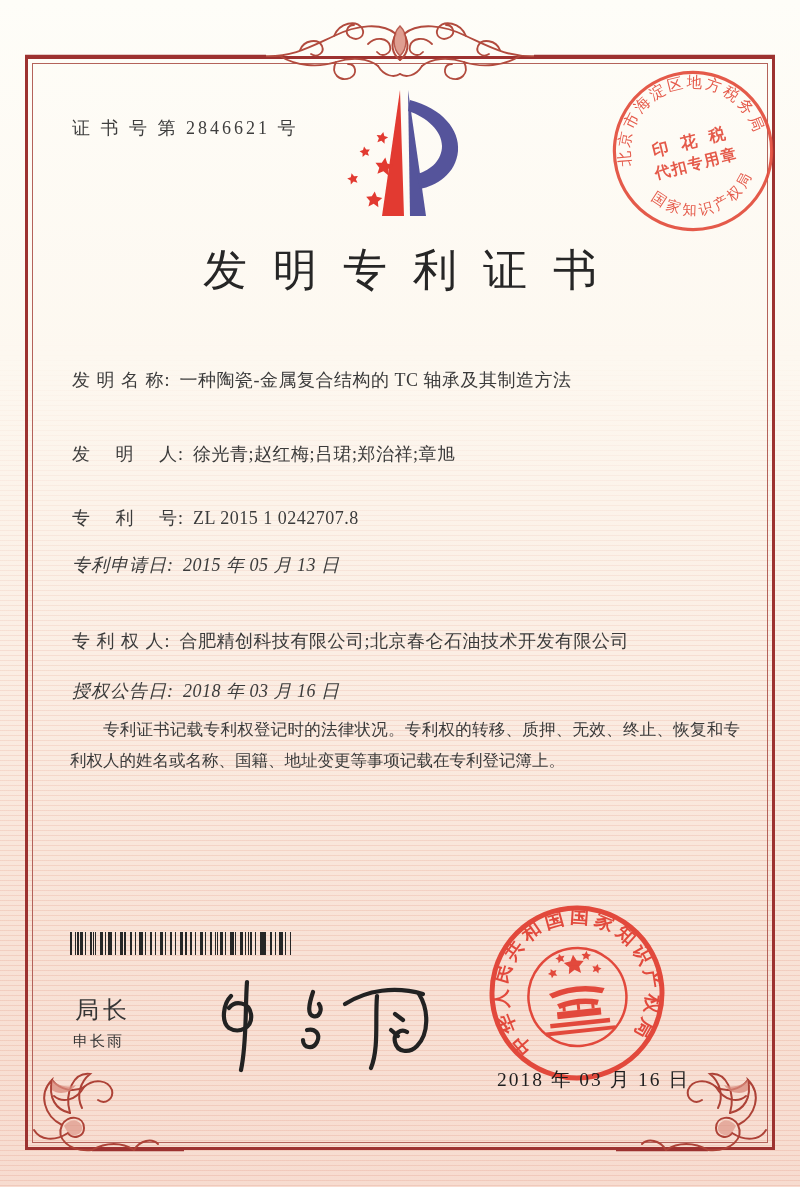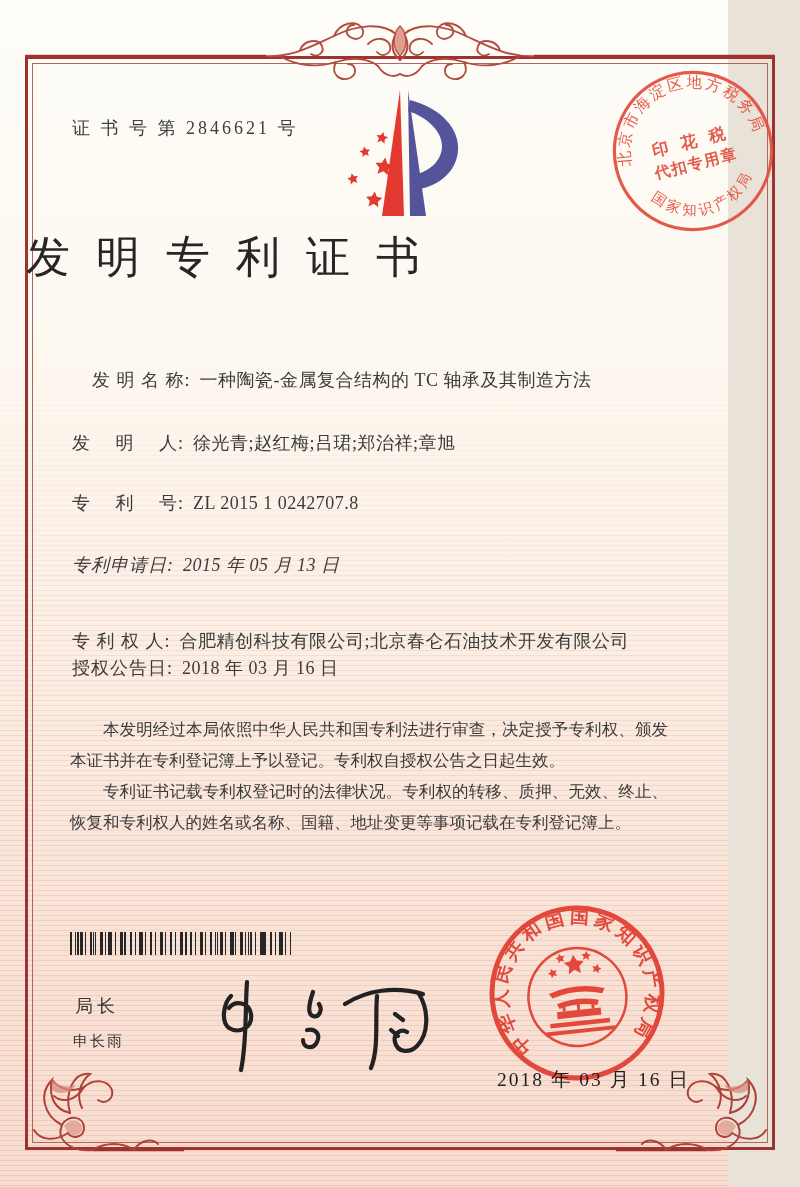--- a/index.html
+++ b/index.html
@@ -1,48 +1,48 @@
 <!DOCTYPE html>
 <html><head>
 <meta charset="utf-8">
 <style>
   html,body{margin:0;padding:0;}
   body{width:800px;height:1187px;overflow:hidden;background:#e9e2d8;}
-  .page{position:relative;width:728px;height:1187px;
+  .page{position:relative;width:800px;height:1187px;
         background:linear-gradient(180deg,#fefdf8 0%,#fdf8f0 30%,#fbeee4 55%,#f8e2d6 80%,#f7dcd0 100%);
         font-family:"Liberation Serif", serif;}
   .texture{position:absolute;inset:0;z-index:1;pointer-events:none;
         background:repeating-linear-gradient(180deg, rgba(224,138,115,0.22) 0 1px, rgba(255,255,255,0) 1px 5px);
         -webkit-mask-image:linear-gradient(180deg, rgba(0,0,0,0) 0%, rgba(0,0,0,0) 28%, rgba(0,0,0,.75) 55%, #000 80%);
         mask-image:linear-gradient(180deg, rgba(0,0,0,0) 0%, rgba(0,0,0,0) 28%, rgba(0,0,0,.75) 55%, #000 80%);}
   .frame-outer{position:absolute;left:25px;top:56px;width:744px;height:1088px;
         border:3px solid #9d3230;z-index:2;}
   .frame-inner{position:absolute;inset:4px;border:1px solid #b4625a;}
   .orn{position:absolute;z-index:3;pointer-events:none;}
   .corner-right{transform:scaleX(-1);}
 
   .cert-number{position:absolute;left:72px;top:116px;z-index:4;font-size:18px;color:#3e3e3e;letter-spacing:3px;}
   .logo{position:absolute;left:330px;top:88px;z-index:4;}
   .tax-seal{position:absolute;left:608px;top:66px;z-index:5;opacity:.93;}
-  .title{position:absolute;left:0;right:0;top:228px;z-index:4;text-align:left;
+  .title{position:absolute;left:0;right:0;top:241px;z-index:4;text-align:center;
          font-size:44px;color:#262626;letter-spacing:26px;text-indent:26px;font-weight:400;}
   .fields{position:absolute;left:72px;right:48px;top:368px;z-index:4;}
   .field{position:absolute;left:0;right:0;font-size:18px;color:#3b3b3b;white-space:nowrap;}
   .field .lab{letter-spacing:1px;}
   .field .val{margin-left:9px;letter-spacing:.5px;}
-  .f0{top:0px;margin-left:20px;} .f1{top:63px;} .f2{top:123px;} .f3{top:185px;font-style:italic;} .f4{top:245px;margin-top:16px;} .f5{top:288px;}
+  .f0{top:0px;} .f1{top:74px;} .f2{top:138px;} .f3{top:185px;font-style:italic;} .f4{top:245px;margin-top:16px;} .f5{top:311px;font-style:italic;}
   .body-text{position:absolute;left:70px;right:60px;top:714px;z-index:4;
          font-size:16.5px;line-height:31px;color:#3a3a3a;text-align:justify;}
   .body-text p{margin:0;text-indent:2em;}
   .barcode{position:absolute;left:70px;top:932px;width:221px;height:23px;z-index:4;
          background-image:
            repeating-linear-gradient(90deg,#262626 0 2px,rgba(0,0,0,0) 2px 5px,#262626 5px 6px,rgba(0,0,0,0) 6px 10px,#262626 10px 13px,rgba(0,0,0,0) 13px 15px,#262626 15px 16px,rgba(0,0,0,0) 16px 20px),
            repeating-linear-gradient(90deg,rgba(0,0,0,0) 0 7px,#262626 7px 9px,rgba(0,0,0,0) 9px 23px,#262626 23px 24px,rgba(0,0,0,0) 24px 31px);}
   .signer-title{position:absolute;left:75px;top:994px;z-index:4;font-family:"Liberation Sans",sans-serif;
-         font-size:18px;color:#353535;letter-spacing:4px;}
+         font-size:24px;color:#353535;letter-spacing:4px;}
   .signer-name{position:absolute;left:73px;top:1032px;z-index:4;font-family:"Liberation Sans",sans-serif;
          font-size:15px;color:#353535;letter-spacing:2px;}
   .signature{position:absolute;left:195px;top:970px;z-index:5;}
   .main-seal{position:absolute;left:487px;top:903px;z-index:5;opacity:.9;}
   .issue-date{position:absolute;left:497px;top:1066px;z-index:6;font-size:19.5px;color:#1e1e1e;letter-spacing:2px;}
 </style>
 </head>
 <body>
 
 <div class="page">
@@ -157,21 +157,20 @@
     </div>
     <div class="field f4">
       <span class="lab">专 利 权 人:</span><span class="val">合肥精创科技有限公司;北京春仑石油技术开发有限公司</span>
     </div>
     <div class="field f5">
       <span class="lab">授权公告日:</span><span class="val">2018 年 03 月 16 日</span>
     </div>
   </div>
 
   <div class="body-text">
-    <p>本发明经过本局依照中华人民共和国专利法进行审查，决定授予专利权、颁发本证书并在专利登记簿上予以登记。专利权自授权公告之日起生效。</p>
     <p>专利证书记载专利权登记时的法律状况。专利权的转移、质押、无效、终止、恢复和专利权人的姓名或名称、国籍、地址变更等事项记载在专利登记簿上。</p>
   </div>
 
   <div class="barcode"></div>
 
   <div class="signer-title">局长</div>
   <div class="signer-name">申长雨</div>
 
   <svg class="signature" width="250" height="105" viewBox="0 0 250 105">
     <g stroke="#222" stroke-width="4.2" fill="none" stroke-linecap="round" stroke-linejoin="round">

